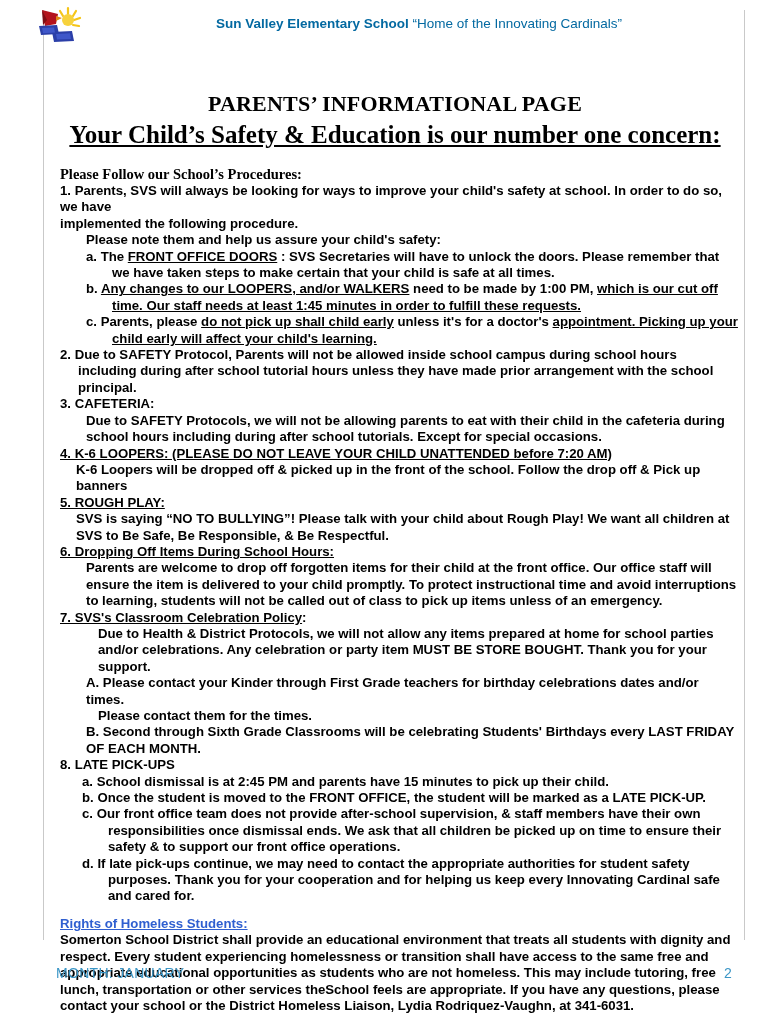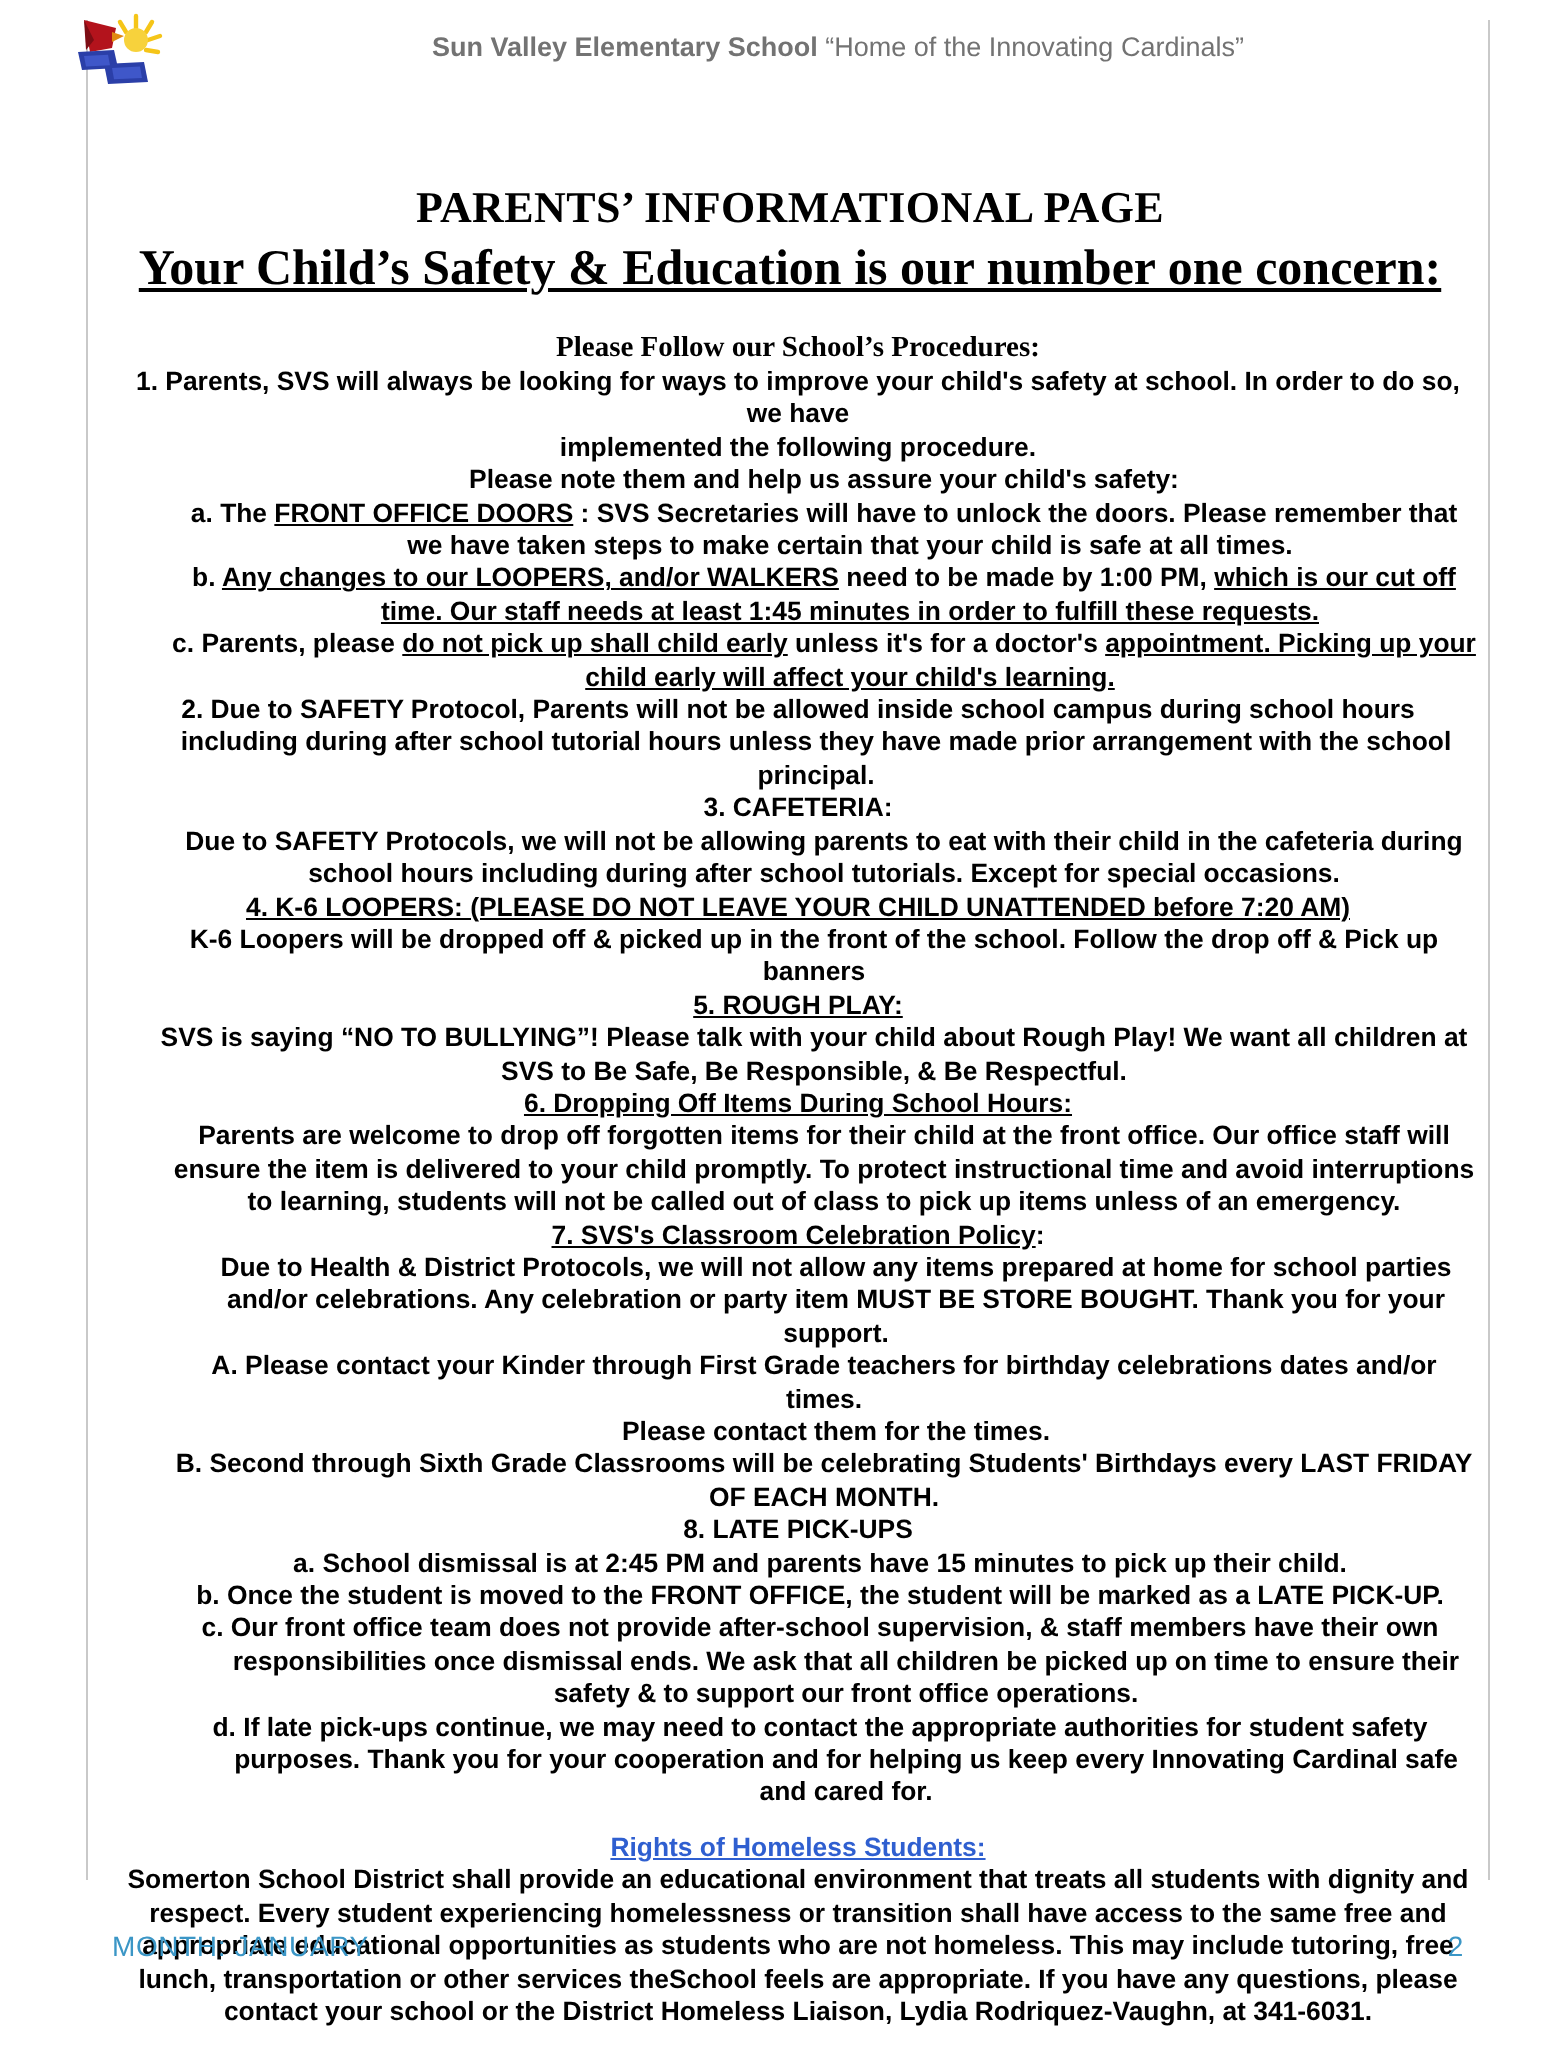--- a/index.html
+++ b/index.html
@@ -40,21 +40,21 @@
     font-size: 14.5px;
     font-weight: 700;
     letter-spacing: .1px;
     line-height: 16px;
     padding-right: 8px;
   }
   .school-line {
     text-align: center;
     font-size: 13.5px;
     line-height: 20px;
-    color: #737373;
+    color: #0369a1;
     margin-top: 4px;
     padding-left: 46px;
   }
   .school-line .sch-name { font-weight: 700; }
   .school-line .sch-motto { font-weight: 400; }
 
   .logo {
     position: absolute;
     left: 32px;
     top: 4px;
@@ -88,21 +88,20 @@
 
   
   .body-block {
     position: absolute;
     left: 60px;
     top: 166px;
     width: 678px;
     font-size: 13.2px;
     font-weight: 700;
     line-height: 16.4px;
-    text-align: center;
   }
   .p { margin: 0; }
   .serif-head {
     font-family: "Liberation Serif", serif;
     font-size: 14.5px;
     font-weight: 700;
     line-height: 17px;
   }
   .u  { text-decoration: underline; text-underline-offset: 1px; }
   .ind1 { padding-left: 16px; }

